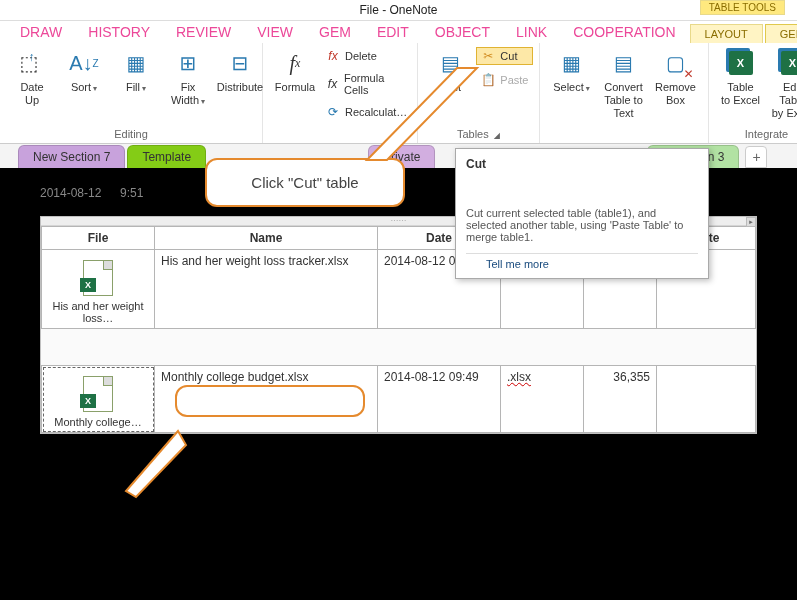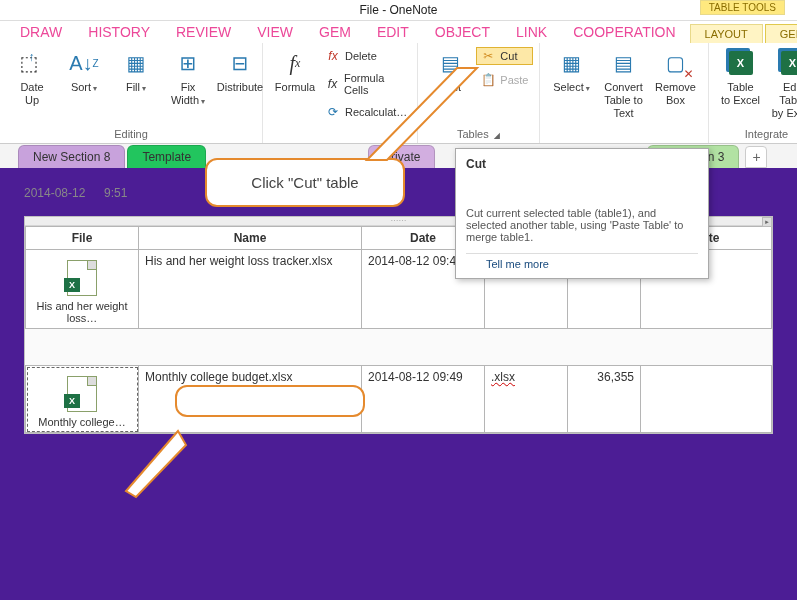--- a/index.html
+++ b/index.html
@@ -24,21 +24,21 @@
 .small-stack{display:flex;flex-direction:column;gap:6px;padding-top:2px;}
 .smallbtn{display:flex;align-items:center;gap:4px;font-size:11px;padding:1px 4px;cursor:default;}
 .smallbtn .sic{width:16px;height:16px;display:flex;align-items:center;justify-content:center;font-size:12px;}
 .smallbtn.hl{background:#fde8a7;border:1px solid #e0b332;padding:0px 3px;}
 .dropdown-arrow{font-size:8px;color:#666;margin-left:2px;}
 
 .sections{height:24px;display:flex;align-items:flex-end;padding-left:18px;background:#f4f4f4;border-bottom:1px solid #bfbfbf;}
 .sectab{height:22px;line-height:22px;padding:0 14px;border-top-left-radius:6px;border-top-right-radius:6px;margin-right:2px;font-size:12px;cursor:default;border:1px solid rgba(0,0,0,0.15);border-bottom:none;}
 .addtab{width:20px;height:20px;display:flex;align-items:center;justify-content:center;font-size:14px;color:#666;margin-left:4px;border:1px solid #ccc;background:#fff;border-top-left-radius:4px;border-top-right-radius:4px;}
 
-.page{position:absolute;left:0;right:0;top:168px;bottom:0;background:#4c1d95;padding:18px 24px;}
+.page{position:absolute;left:0;right:0;top:168px;bottom:0;background:#000000;padding:18px 40px;}
 .page-date{color:#888;font-size:12px;margin-bottom:16px;}
 .page-date .d{display:inline-block;width:80px;}
 
 .tbl-wrap{border:1px solid #c0c0c0;background:#fafafa;}
 .handle{height:8px;background:#eee;border-bottom:1px solid #d5d5d5;text-align:center;color:#aaa;font-size:8px;line-height:8px;}
 table.dat{border-collapse:collapse;width:100%;font-size:12px;}
 table.dat th,table.dat td{border:1px solid #b5b5b5;padding:4px 6px;vertical-align:top;}
 table.dat th{font-weight:600;text-align:center;background:#fff;}
 table.dat td{background:#fff;}
 .file-cell{width:100px;text-align:center;font-size:11px;}
@@ -195,22 +195,22 @@
           </div>
         <div class="tx">Edit Table
 by Excel</div>
       </div>
     </div>
     <div class="lbl">Integrate</div>
   </div>
 </div>
 
 <div class="sections">
-  <div class="sectab" style="background:#c8a2dc">New Section 8</div>
-  <div class="sectab" style="background:#22c55e">Template</div>
+  <div class="sectab" style="background:#c8a2dc">New Section 7</div>
+  <div class="sectab" style="background:#84cc16">Template</div>
   <div class="sectab" style="background:#d2aee0;margin-left:160px">Private</div>
   <div class="sectab" style="background:#b2e2a3;margin-left:210px">w Section 3</div>
   <div class="addtab">+</div>
 </div>
 
 <div class="page">
   <div class="page-date">
     <span class="d">2014-08-12</span><span>9:51</span>
   </div>
 

